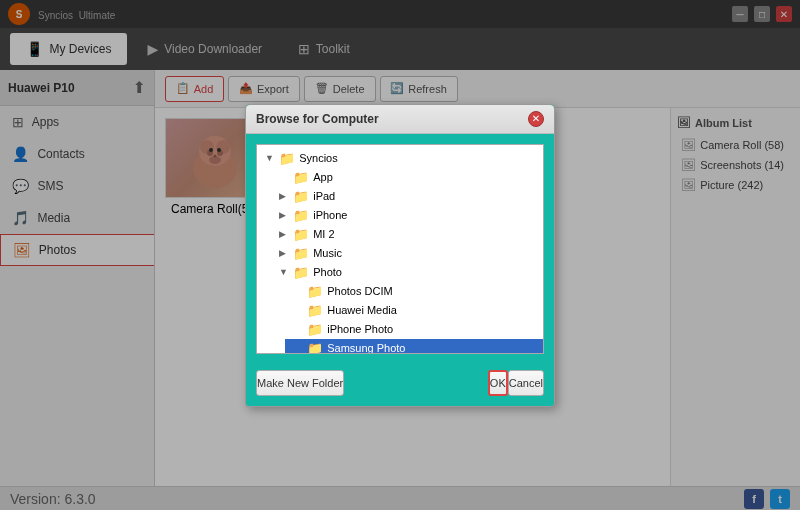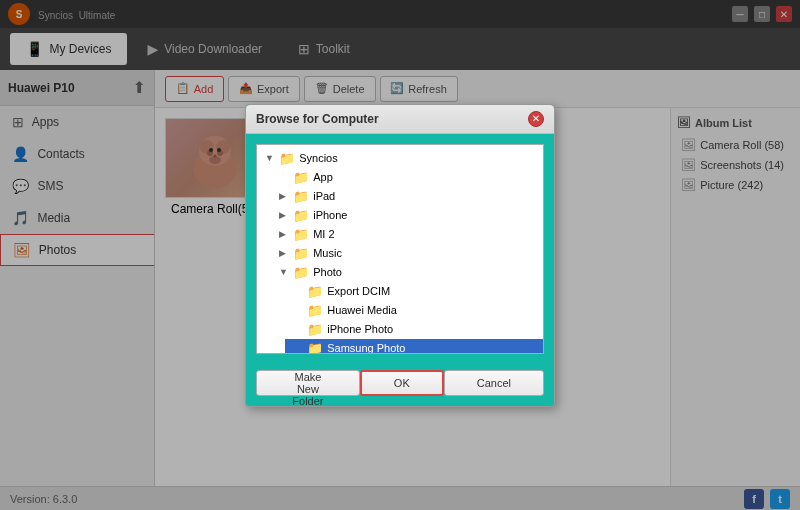--- a/index.html
+++ b/index.html
@@ -182,21 +182,21 @@
       left: 0;
       right: 0;
       height: 24px;
       background: #e0e0e0;
       border-top: 1px solid #ccc;
       display: flex;
       align-items: center;
       justify-content: space-between;
       padding: 0 10px;
     }
-    .status-version { font-size: 11px; color: #666; }
+    .status-version { font-size: 14px; color: #666; }
     .social-btns { display: flex; gap: 6px; }
     .social-btn { width: 20px; height: 20px; border-radius: 3px; display: flex; align-items: center; justify-content: center; font-size: 11px; font-weight: bold; color: white; cursor: pointer; }
     .fb-btn { background: #3b5998; }
     .tw-btn { background: #1da1f2; }
 
     
     .dialog-overlay {
       position: absolute;
       top: 0; left: 0; right: 0; bottom: 0;
       background: rgba(0,0,0,0.3);
@@ -253,21 +253,21 @@
     .tree-indent1 { margin-left: 14px; }
     .tree-indent2 { margin-left: 28px; }
     .dialog-footer {
       display: flex;
       justify-content: space-between;
       align-items: center;
       padding: 6px 10px 10px;
     }
     .dialog-btn {
       height: 26px;
-      padding: 0 32px;
+      padding: 0 0;
       border: 1px solid #aaa;
       border-radius: 3px;
       background: linear-gradient(to bottom, #f8f8f8, #e8e8e8);
       cursor: pointer;
       font-size: 11px;
       color: #333;
     }
     .dialog-btn.ok-btn {
       border: 2px solid #d44;
       background: linear-gradient(to bottom, #f8f8f8, #e8e8e8);
@@ -471,21 +471,21 @@
             <span>Music</span>
           </div>
           <div class="tree-item tree-indent1">
             <span class="tree-arrow">▼</span>
             <span class="folder-icon">📁</span>
             <span>Photo</span>
           </div>
           <div class="tree-item tree-indent2">
             <span style="width: 10px; display: inline-block;"></span>
             <span class="folder-icon">📁</span>
-            <span>Export DCIM</span>
+            <span>Photos DCIM</span>
           </div>
           <div class="tree-item tree-indent2">
             <span style="width: 10px; display: inline-block;"></span>
             <span class="folder-icon">📁</span>
             <span>Huawei Media</span>
           </div>
           <div class="tree-item tree-indent2">
             <span style="width: 10px; display: inline-block;"></span>
             <span class="folder-icon">📁</span>
             <span>iPhone Photo</span>

